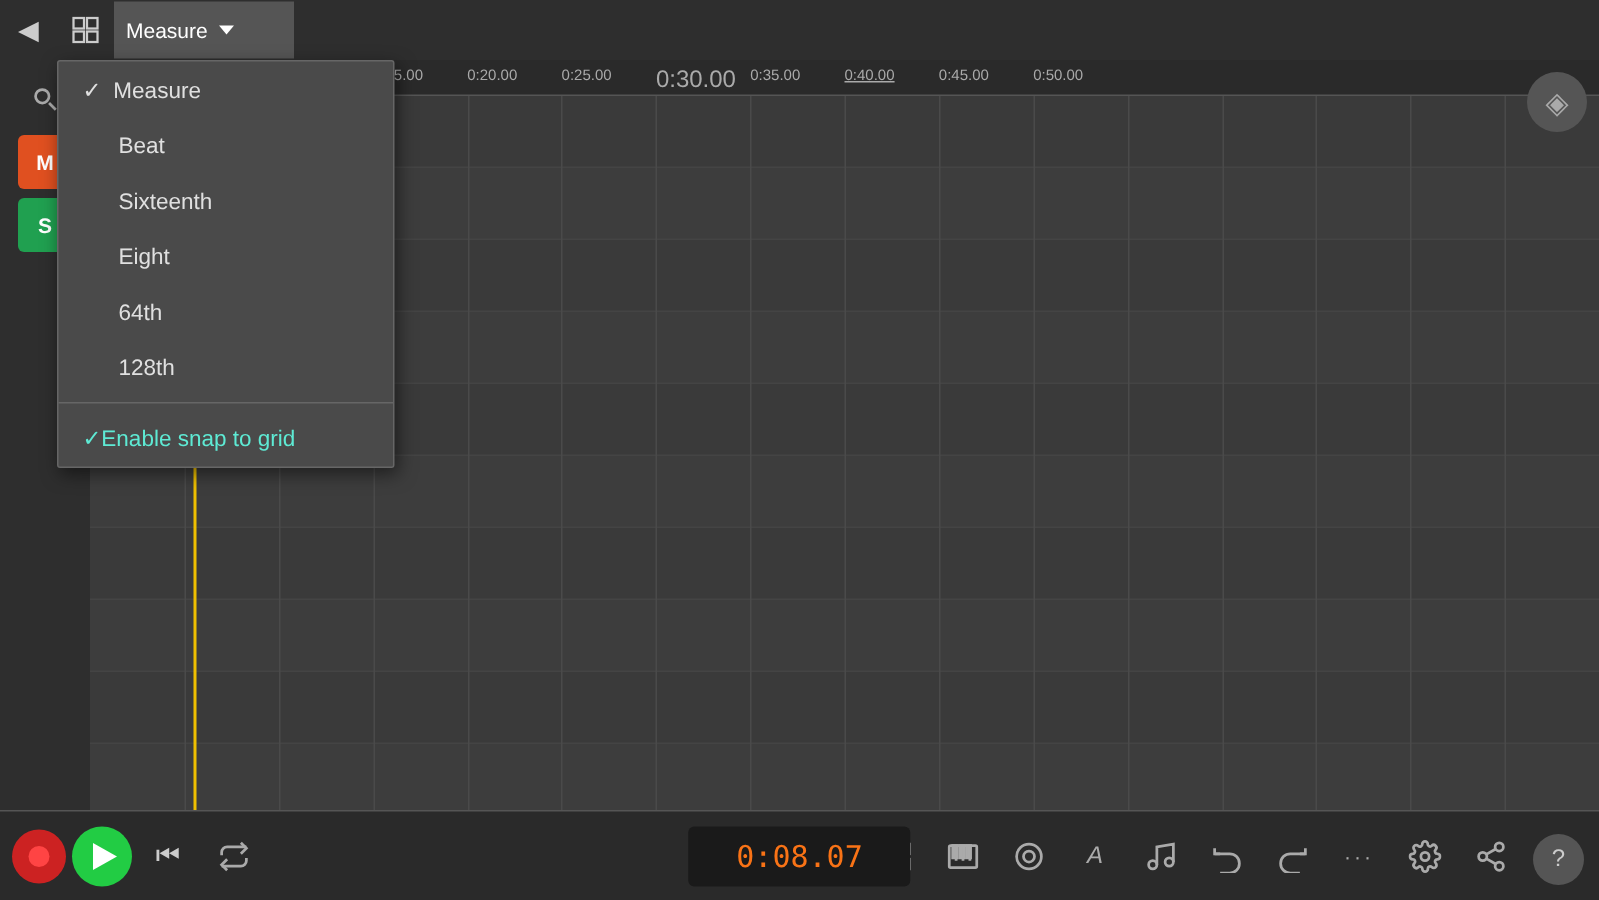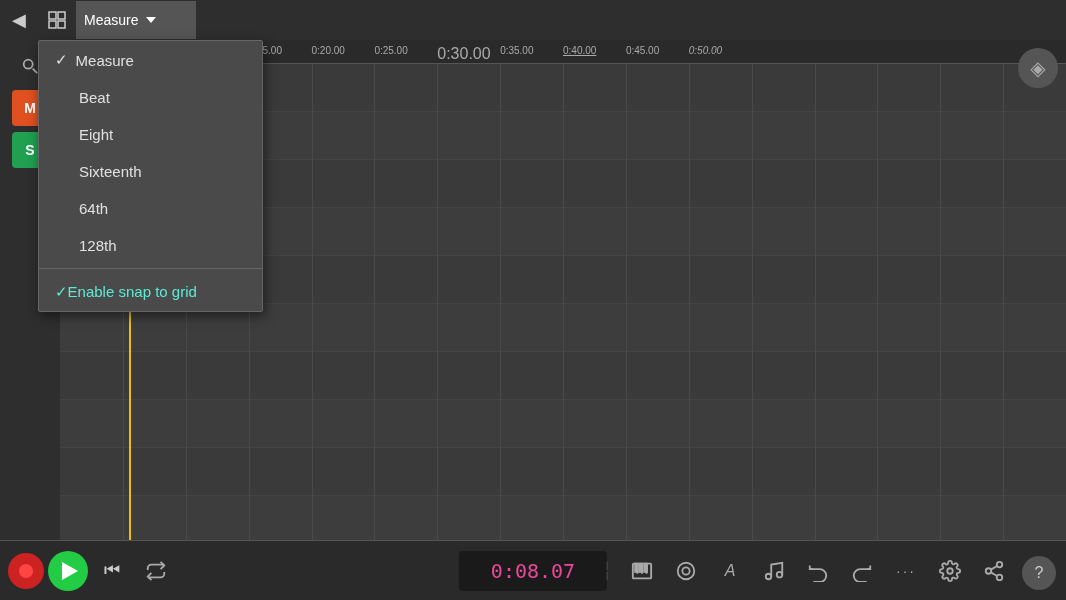--- a/index.html
+++ b/index.html
@@ -242,21 +242,21 @@
     }
 
     .bottom-center {
       position: absolute;
       left: 50%;
       transform: translateX(-50%);
     }
 
     .time-display {
       background: #1a1a1a;
-      color: #ec4899;
+      color: #f97316;
       font-size: 20px;
       font-family: monospace;
       padding: 8px 32px;
       border-radius: 4px;
       min-width: 120px;
       text-align: center;
     }
 
     .bottom-right {
       display: flex;
@@ -356,24 +356,24 @@
 </div>
 
 <div class="dropdown-menu">
   <div class="dropdown-item checked">
     <span>Measure</span>
   </div>
   <div class="dropdown-item unchecked">
     <span>Beat</span>
   </div>
   <div class="dropdown-item unchecked">
+    <span>Sixteenth</span>
+  </div>
+  <div class="dropdown-item unchecked">
     <span>Eight</span>
-  </div>
-  <div class="dropdown-item unchecked">
-    <span>Sixteenth</span>
   </div>
   <div class="dropdown-item unchecked">
     <span>64th</span>
   </div>
   <div class="dropdown-item unchecked">
     <span>128th</span>
   </div>
   <div class="dropdown-divider"></div>
   <div class="dropdown-snap-item">
     <span>✓Enable snap to grid</span>
@@ -404,21 +404,21 @@
         <span style="position:absolute; left:0px; font-size:10px; color:#aaa; padding-top:5px; padding-left:2px;">0:00.00</span>
         <span style="position:absolute; left:6.25%; font-size:10px; color:#aaa; padding-top:5px;">0:05.00</span>
         <span style="position:absolute; left:12.5%; font-size:10px; color:#aaa; padding-top:5px;">0:10.00</span>
         <span style="position:absolute; left:18.75%; font-size:10px; color:#aaa; padding-top:5px;">0:15.00</span>
         <span style="position:absolute; left:25%; font-size:10px; color:#aaa; padding-top:5px;">0:20.00</span>
         <span style="position:absolute; left:31.25%; font-size:10px; color:#aaa; padding-top:5px;">0:25.00</span>
         <span style="position:absolute; left:37.5%; font-size:16px; color:#aaa; padding-top:5px;">0:30.00</span>
         <span style="position:absolute; left:43.75%; font-size:10px; color:#aaa; padding-top:5px;">0:35.00</span>
         <span style="position:absolute; left:50%; font-size:10px; color:#aaa; padding-top:5px;text-decoration:underline;">0:40.00</span>
         <span style="position:absolute; left:56.25%; font-size:10px; color:#aaa; padding-top:5px;">0:45.00</span>
-        <span style="position:absolute; left:62.5%; font-size:10px; color:#aaa; padding-top:5px;font-style:italic;">0:50.00</span>
+        <span style="position:absolute; left:62.5%; font-size:10px; color:#aaa; padding-top:5px;">0:50.00</span>
       </div>
 
       <div style="position:absolute; left:6.9%; top:10px; transform:translateX(-50%); z-index:6;">
         <div style="width:0; height:0; border-left:8px solid transparent; border-right:8px solid transparent; border-top:12px solid #f0c000;"></div>
       </div>
     </div>
 
     <div class="grid-area">
 
       <div class="grid-vertical" style="left:6.25%;"></div>

